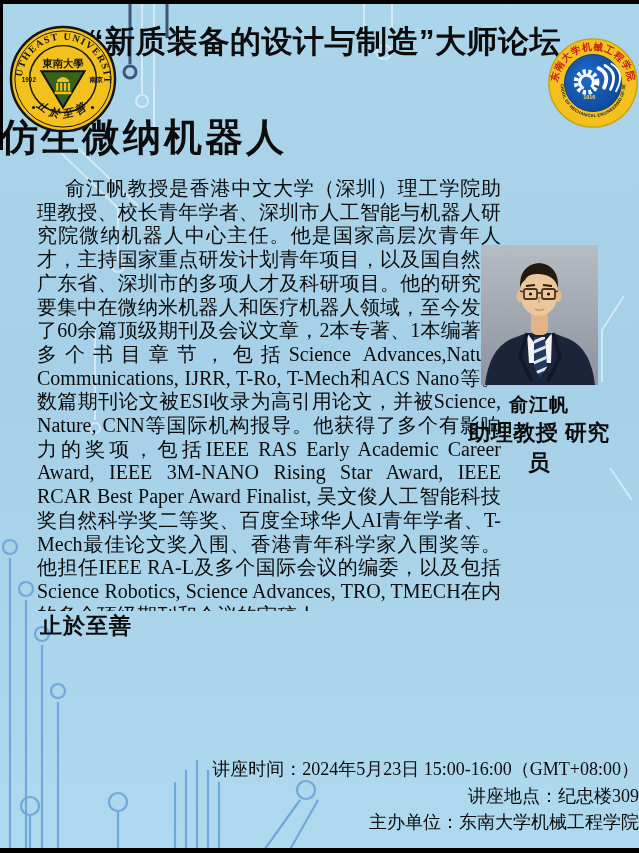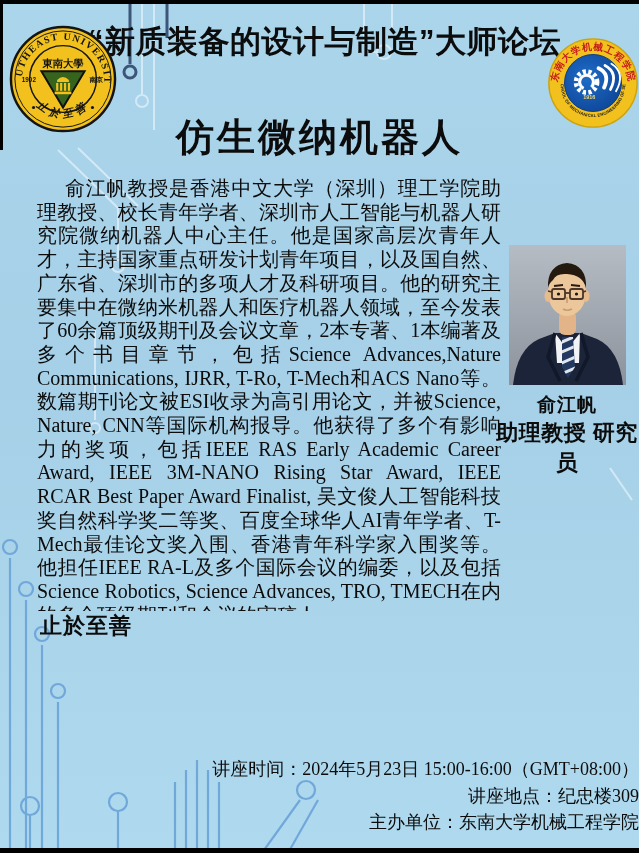--- a/index.html
+++ b/index.html
@@ -11,31 +11,31 @@
   .bg-decor{position:absolute;left:0;top:0;width:639px;height:853px;z-index:0;}
   .frame-top{position:absolute;left:0;top:0;width:639px;height:4px;background:#000;z-index:5;}
   .frame-bottom{position:absolute;left:0;bottom:0;width:639px;height:5px;background:#000;z-index:5;}
   .frame-left{position:absolute;left:0;top:0;width:3px;height:150px;background:#000;z-index:5;}
   .logo-left{position:absolute;left:9px;top:25px;width:108px;height:108px;z-index:3;}
   .logo-right{position:absolute;left:547px;top:37px;width:92px;height:92px;z-index:3;}
   .title1{position:absolute;left:70px;right:60px;top:21px;text-align:center;
     font-size:31px;font-weight:700;letter-spacing:0.5px;z-index:2;}
   .title2{position:absolute;left:0;right:0;top:60px;text-align:center;
     font-size:31px;font-weight:700;letter-spacing:2px;z-index:2;}
-  .subtitle{position:absolute;left:0;right:0;top:112px;text-align:center;
+  .subtitle{position:absolute;left:0;right:0;top:112px;text-align:left;
     font-size:38px;font-weight:700;letter-spacing:3px;z-index:2;}
   .sec-heading{position:absolute;font-size:22px;font-weight:700;letter-spacing:1px;z-index:2;margin:0;}
   #guest-heading{left:40px;top:148px;}
   #abstract-heading{left:40px;top:611px;}
   .bio{
     position:absolute;left:37px;top:177px;width:464px;height:434px;overflow:hidden;
     font-family:"Liberation Serif","DejaVu Serif",serif;
     font-size:20px;line-height:23.7px;text-align:justify;text-indent:28px;z-index:2;
   }
-  .photo-wrap{position:absolute;left:496px;top:245px;width:142px;text-align:center;z-index:2;}
+  .photo-wrap{position:absolute;left:468px;top:245px;width:142px;text-align:center;z-index:2;}
   .photo{width:117px;height:140px;display:block;margin:0 auto;}
   .cap-name{font-size:19px;font-weight:700;margin-top:7px;letter-spacing:1px;}
   .cap-title{font-size:22px;font-weight:700;letter-spacing:0.5px;}
   .abstract{
     position:absolute;left:30px;top:642px;width:580px;height:108px;overflow:hidden;
     font-family:"Liberation Serif","DejaVu Serif",serif;
     font-size:20px;line-height:26.2px;text-align:justify;text-indent:30px;z-index:2;
   }
   .footer{position:absolute;left:0;right:0;top:756px;text-align:right;z-index:2;
     font-family:"Liberation Serif","DejaVu Serif",serif;font-size:18px;}

